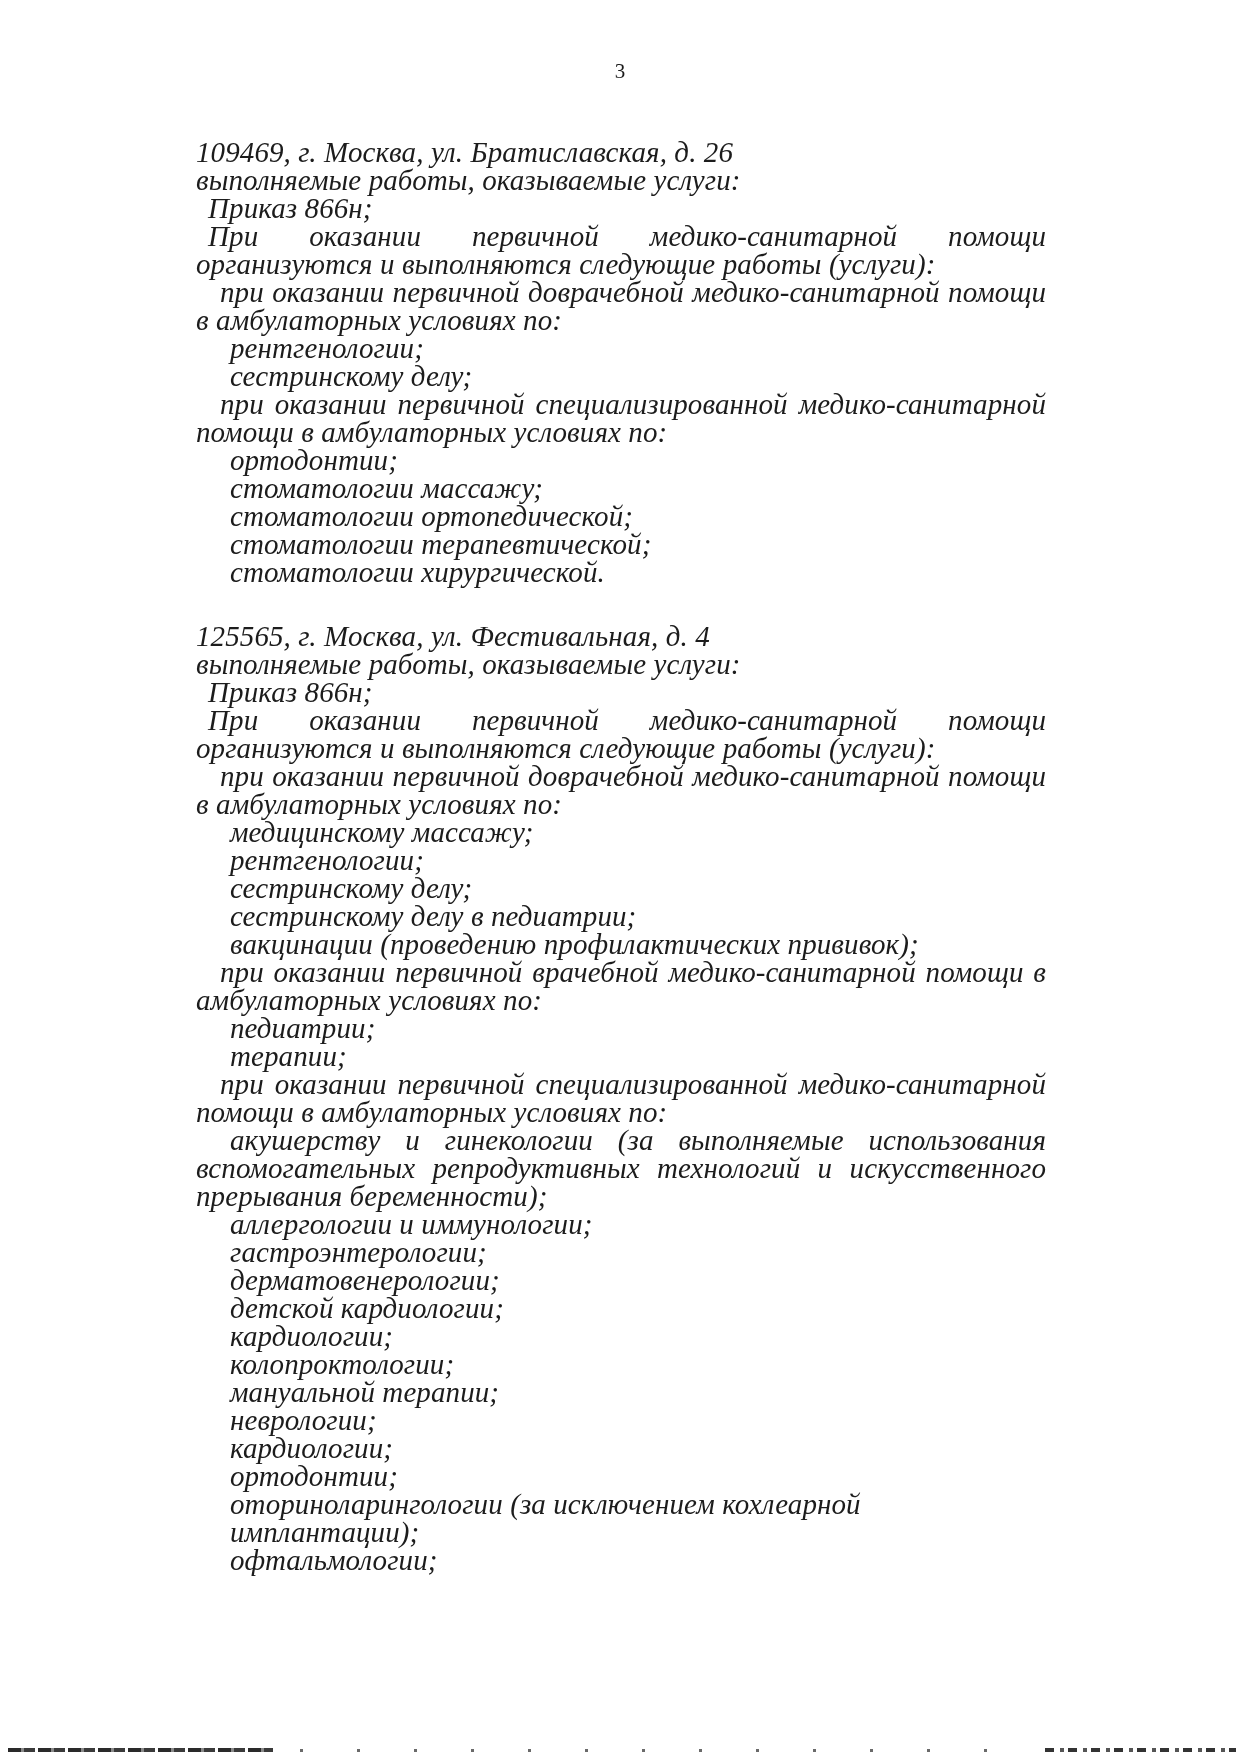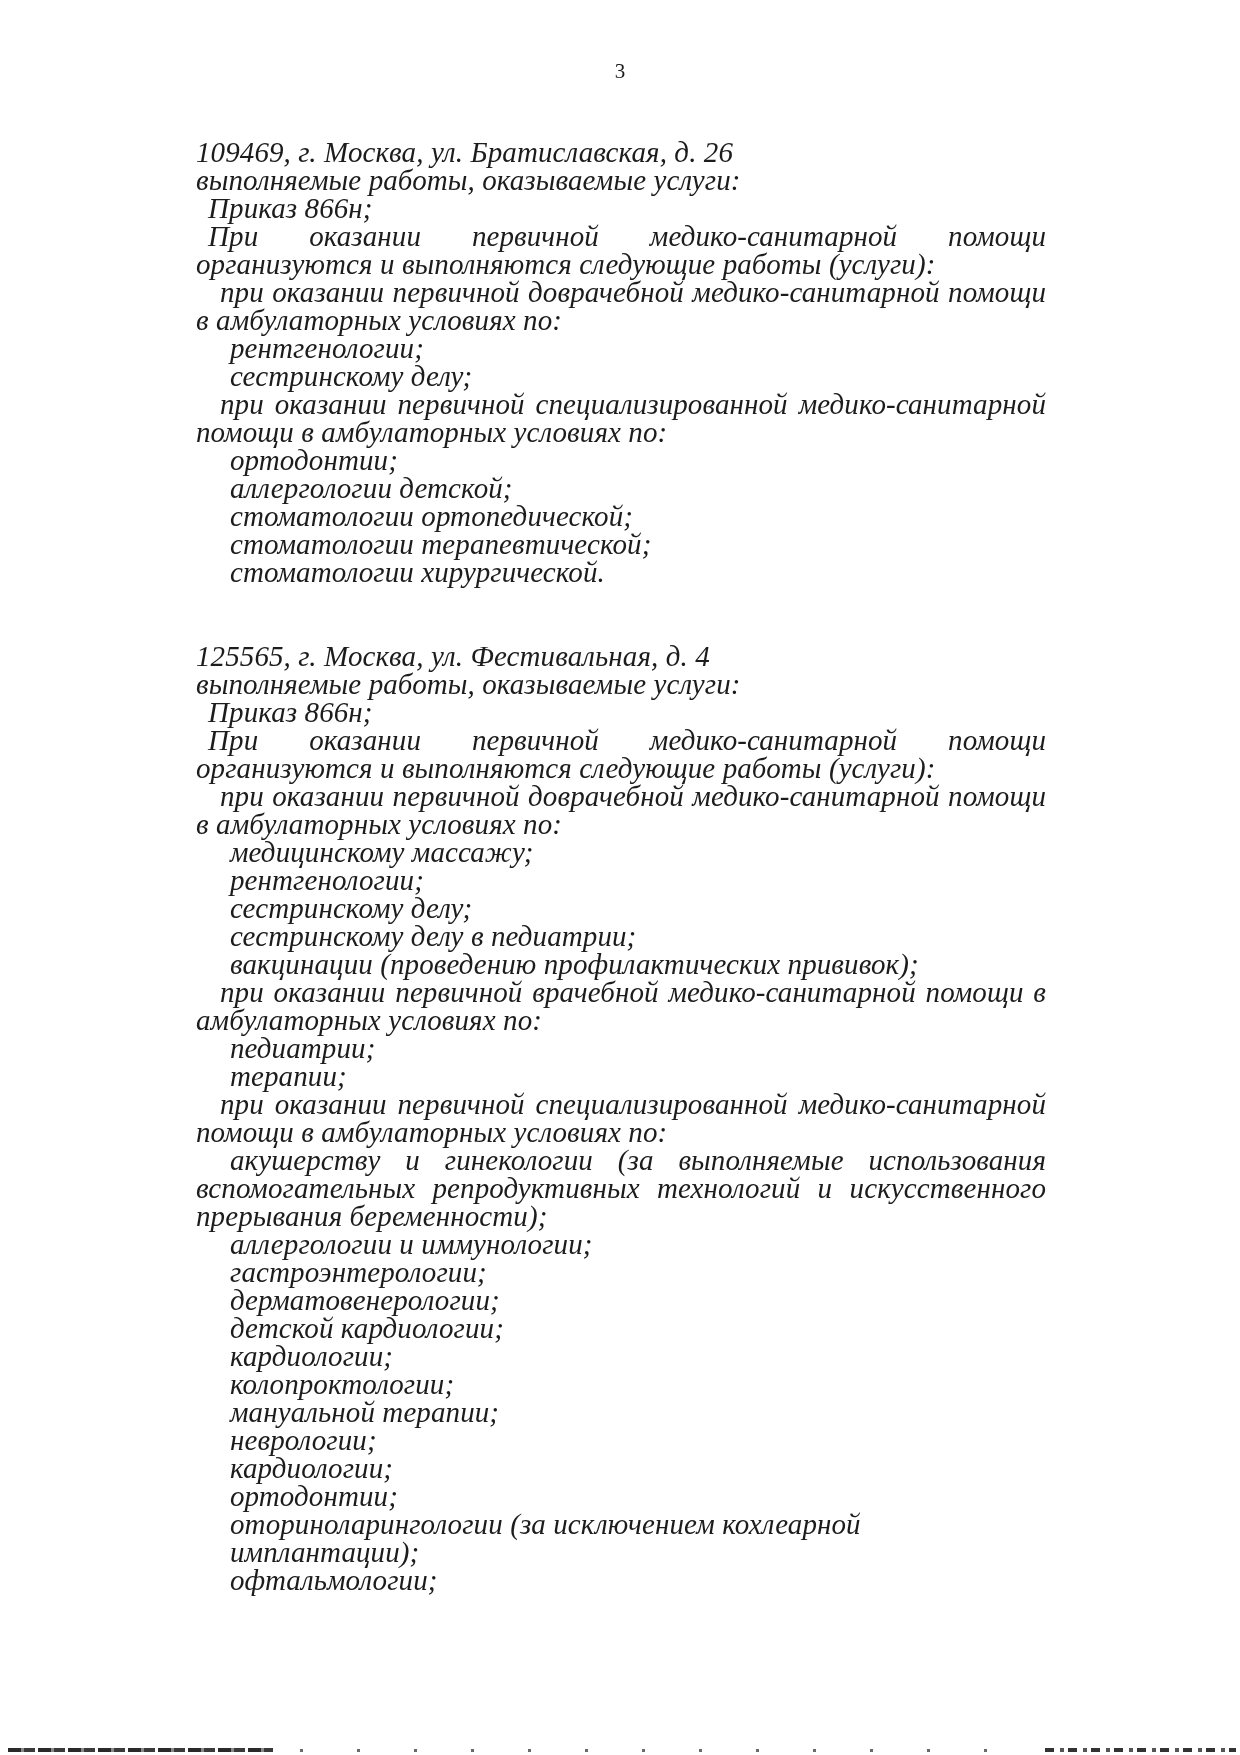--- a/index.html
+++ b/index.html
@@ -25,21 +25,21 @@
     font-size: 21px;
     line-height: 26px;
   }
   .content {
     position: absolute;
     left: 196px;
     top: 138px;
     width: 850px;
   }
   .section { margin: 0; }
-  .section + .section { margin-top: 56px; }
+  .section + .section { margin-top: 36px; }
   .line {
     margin: 0;
     font-size: 29px;
     line-height: 28px;
     letter-spacing: 0.1px;
     white-space: normal;
     font-style: italic;
   }
   
   .i0 { padding-left: 0; }
@@ -93,21 +93,21 @@
       <div class="section">
         <p class="line i0">109469, г. Москва, ул. Братиславская, д. 26</p>
         <p class="line i0">выполняемые работы, оказываемые услуги:</p>
         <p class="line i1">Приказ 866н;</p>
         <p class="line i1 wrap">При оказании первичной медико-санитарной помощи организуются и выполняются следующие работы (услуги):</p>
         <p class="line i2 wrap">при оказании первичной доврачебной медико-санитарной помощи в амбулаторных условиях по:</p>
         <p class="line i3">рентгенологии;</p>
         <p class="line i3">сестринскому делу;</p>
         <p class="line i2 wrap">при оказании первичной специализированной медико-санитарной помощи в амбулаторных условиях по:</p>
         <p class="line i3">ортодонтии;</p>
-        <p class="line i3">аллергологии детской;</p>
+        <p class="line i3">стоматологии массажу;</p>
         <p class="line i3">стоматологии ортопедической;</p>
         <p class="line i3">стоматологии терапевтической;</p>
         <p class="line i3">стоматологии хирургической.</p>
       </div>
       <div class="section">
         <p class="line i0">125565, г. Москва, ул. Фестивальная, д. 4</p>
         <p class="line i0">выполняемые работы, оказываемые услуги:</p>
         <p class="line i1">Приказ 866н;</p>
         <p class="line i1 wrap">При оказании первичной медико-санитарной помощи организуются и выполняются следующие работы (услуги):</p>
         <p class="line i2 wrap">при оказании первичной доврачебной медико-санитарной помощи в амбулаторных условиях по:</p>

